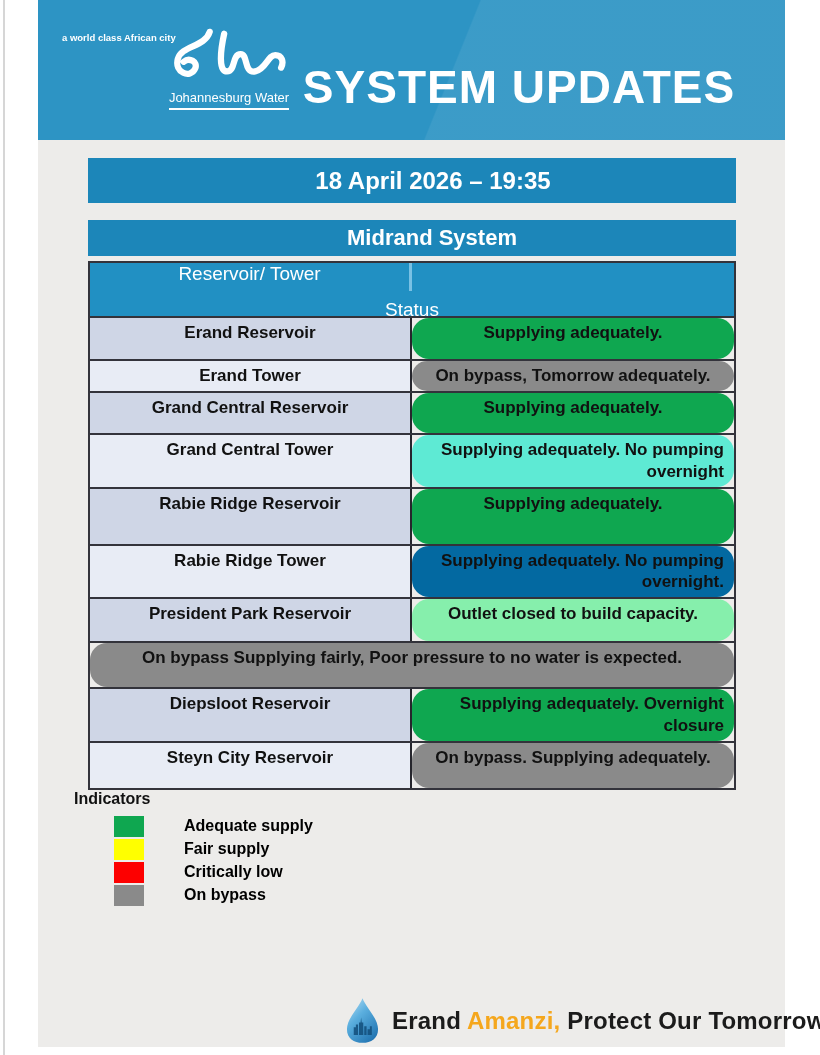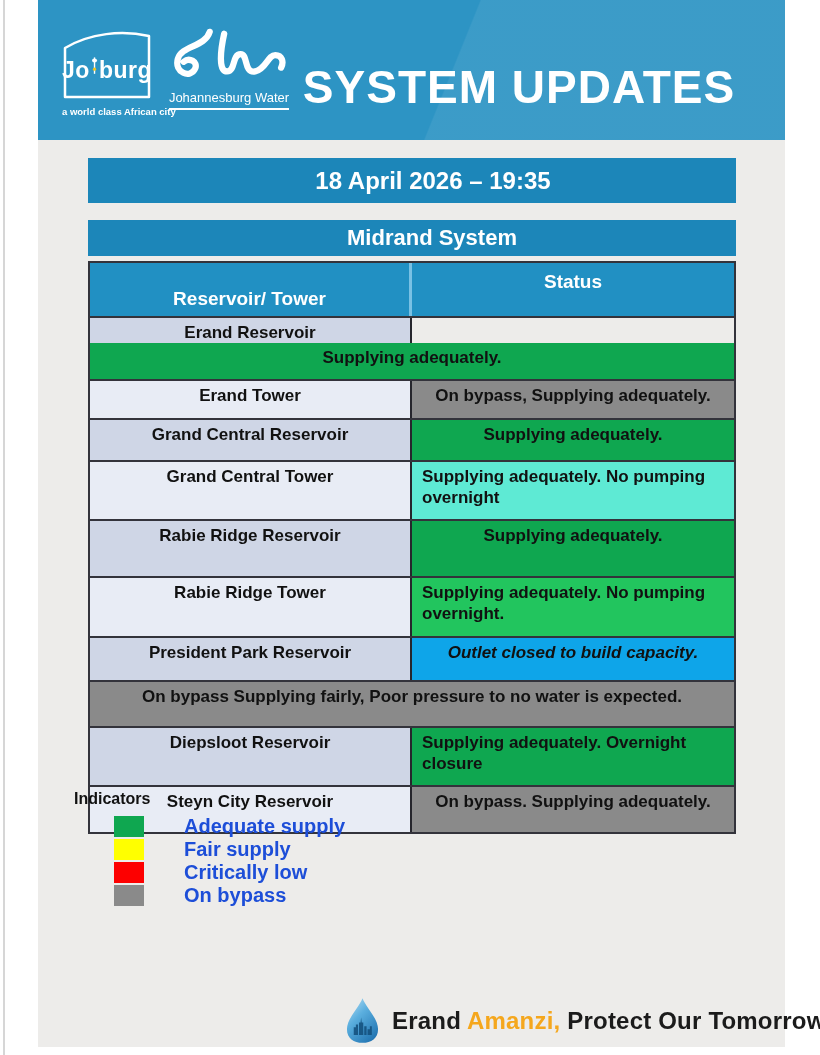--- a/index.html
+++ b/index.html
@@ -43,79 +43,65 @@
     position:absolute; left:50px; width:648px; background:#1c86b9;
     color:#ffffff; font-weight:bold;text-align:center;
   }
   .banner.date { top:158px; height:45px; line-height:45px; padding-left:42px; font-size:24px; }
   .banner.system { top:220px; height:36px; line-height:36px; padding-left:40px; font-size:22px; }
   
   .sys-table {
     position:absolute; left:50px; top:261px; width:648px;
     border:2px solid #33333b;
   }
-  .t-header { display:flex; height:53px; background:#2190c3; color:#ffffff; font-weight:bold; font-size:19px; }
+  .t-header { display:flex; height:53px; background:#2190c3; color:#ffffff; font-weight:normal; font-size:19px;flex-direction:column; }
   .t-header .hc1 { width:322px; display:flex; align-items:flex-end; justify-content:center; padding-bottom:6px; border-right:3px solid #79c1e4; }
   .t-header .hc2 { flex:1; display:flex; align-items:flex-start; justify-content:center; padding-top:8px; }
   .body-row { display:flex; border-top:2px solid #33333b; }
-  .body-row:nth-of-type(1){ min-height:43px;flex-direction:column; }
+  .body-row:nth-of-type(1){ min-height:43px; }
   .body-row:nth-of-type(2){ min-height:32px; }
   .body-row:nth-of-type(3){ min-height:42px; }
   .body-row:nth-of-type(4){ min-height:47px; }
   .body-row:nth-of-type(5){ min-height:57px; }
   .body-row:nth-of-type(6){ min-height:48px; }
   .body-row:nth-of-type(7){ min-height:44px; }
   .body-row:nth-of-type(8){ min-height:46px; }
   .body-row:nth-of-type(9){ min-height:46px; }
   .body-row:nth-of-type(10){ min-height:47px; }
   .body-row:nth-of-type(odd)  .name-cell { background:#cfd6e6; }
   .body-row:nth-of-type(even) .name-cell { background:#e8ecf5; }
   .name-cell {
     width:322px; border-right:2px solid #26262d;
     display:flex; justify-content:center; padding-top:5px;
     font-size:17px; font-weight:bold; color:#111111; text-align:center;
   }
   .status-cell {
-    flex:1; display:flex; justify-content:center; padding:4px 10px 11px 10px;
-    font-size:17px; font-weight:bold; color:#111111; text-align:left; line-height:1.25;
+    flex:1; display:flex; justify-content:center; padding:4px 10px 5px 10px;
+    font-size:17px; font-weight:bold; color:#111111; text-align:right; line-height:1.25;border-radius:17px;
   }
   
   .legend { position:absolute; left:36px; top:790px; }
   .legend-title { font-size:16px; font-weight:bold; color:#111111; margin-bottom:7px; }
   .legend-item { display:flex; align-items:center; height:22px; margin-bottom:1px; }
   .legend-swatch { width:30px; height:21px; margin-left:40px; }
-  .legend-label { margin-left:40px; font-size:20px; font-weight:bold; color:#1d4ed8;text-align:right; }
+  .legend-label { margin-left:40px; font-size:16px; font-weight:bold; color:#000000;text-align:right; }
   
   .footer { position:absolute; left:307px; top:997px; display:flex; align-items:center; gap:12px; }
   .footer-text { font-size:24px; font-weight:bold; color:#1b1b1b; white-space:nowrap; letter-spacing:0.2px; }
   .footer-text .orange { color:#f5a71d; }
 </style>
 </head>
 <body>
 
 <div class="page">
   <div class="edge-line"></div>
   <div class="card">
 
     <div class="header-band">
       <div class="joburg-logo">
-        <div class="joburg-box">
-          <svg width="90" height="74" viewBox="0 0 90 74">
-            <path d="M3 22 C28 7 60 4 87 10 L87 71 L3 71 Z" fill="none" stroke="#ffffff" stroke-width="2.5" stroke-linejoin="round"></path>
-          </svg>
-          <div class="joburg-text">
-            <span>Jo</span>
-            <svg class="tower" width="9" height="24" viewBox="0 0 9 24">
-              <rect x="3.6" y="1" width="1.8" height="21" fill="#ffffff"></rect>
-              <ellipse cx="4.5" cy="5" rx="3.2" ry="2.6" fill="#ffffff"></ellipse>
-              <circle cx="4.5" cy="16" r="2.1" fill="#f0c419"></circle>
-            </svg>
-            <span>burg</span>
-          </div>
-        </div>
         <div class="joburg-tagline">a world class African city</div>
       </div>
 
       <div class="jw-logo">
         <svg width="128" height="56" viewBox="0 0 130 58">
           <path d="M45 4 C40 20 16 18 12 32 C8 46 25 53 30 42 C33 35 24 30 18 35" fill="none" stroke="#ffffff" stroke-width="6.5" stroke-linecap="round"></path>
           <path d="M60 6 C56 24 54 45 63 45 C72 45 68 27 77 27 C85 27 80 47 92 45 C104 42 105 28 113 28 C120 28 122 35 119 41" fill="none" stroke="#ffffff" stroke-width="6.5" stroke-linecap="round"></path>
         </svg>
         <div>
           <span class="jw-label">Johannesburg Water</span>
@@ -134,46 +120,46 @@
         <div class="hc2">Status</div>
       </div>
       <div>
   <div class="body-row">
     <div class="name-cell">Erand Reservoir</div>
     <div class="status-cell" style="background: rgb(15, 167, 80);">Supplying adequately.</div>
   </div>
 
   <div class="body-row">
     <div class="name-cell">Erand Tower</div>
-    <div class="status-cell" style="background: rgb(138, 138, 138);">On bypass, Supplying adequately.</div>
+    <div class="status-cell" style="background: rgb(138, 138, 138);">On bypass, Tomorrow adequately.</div>
   </div>
 
   <div class="body-row">
     <div class="name-cell">Grand Central Reservoir</div>
     <div class="status-cell" style="background: rgb(15, 167, 80);">Supplying adequately.</div>
   </div>
 
   <div class="body-row">
     <div class="name-cell">Grand Central Tower</div>
     <div class="status-cell" style="background: #5eead4;">Supplying adequately. No pumping overnight</div>
   </div>
 
   <div class="body-row">
     <div class="name-cell">Rabie Ridge Reservoir</div>
     <div class="status-cell" style="background: rgb(15, 167, 80);">Supplying adequately.</div>
   </div>
 
   <div class="body-row">
     <div class="name-cell">Rabie Ridge Tower</div>
-    <div class="status-cell" style="background: #22c55e;">Supplying adequately. No pumping overnight.</div>
+    <div class="status-cell" style="background: #0369a1;">Supplying adequately. No pumping overnight.</div>
   </div>
 
   <div class="body-row">
     <div class="name-cell">President Park Reservoir</div>
-    <div class="status-cell" style="background: #0ea5e9; font-style: italic;">Outlet closed to build capacity.</div>
+    <div class="status-cell" style="background: #86efac;">Outlet closed to build capacity.</div>
   </div>
 
   <div class="body-row">
     <div class="status-cell" style="background: rgb(138, 138, 138);">On bypass Supplying fairly, Poor pressure to no water is expected.</div>
   </div>
 
   <div class="body-row">
     <div class="name-cell">Diepsloot Reservoir</div>
     <div class="status-cell" style="background: rgb(15, 167, 80);">Supplying adequately. Overnight closure</div>
   </div>

